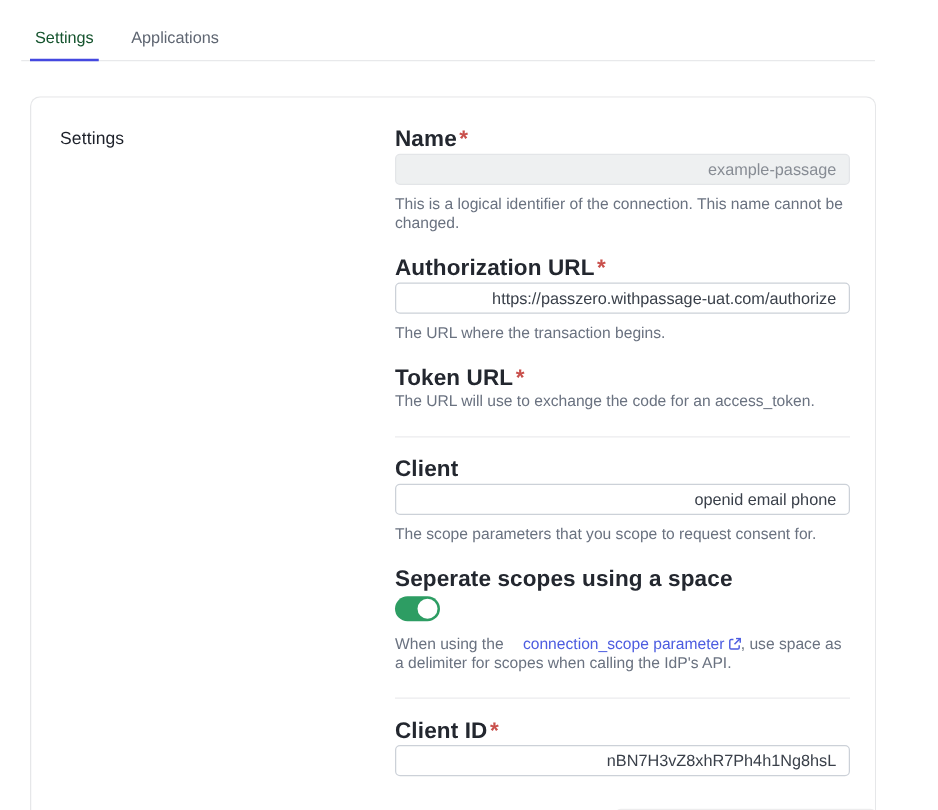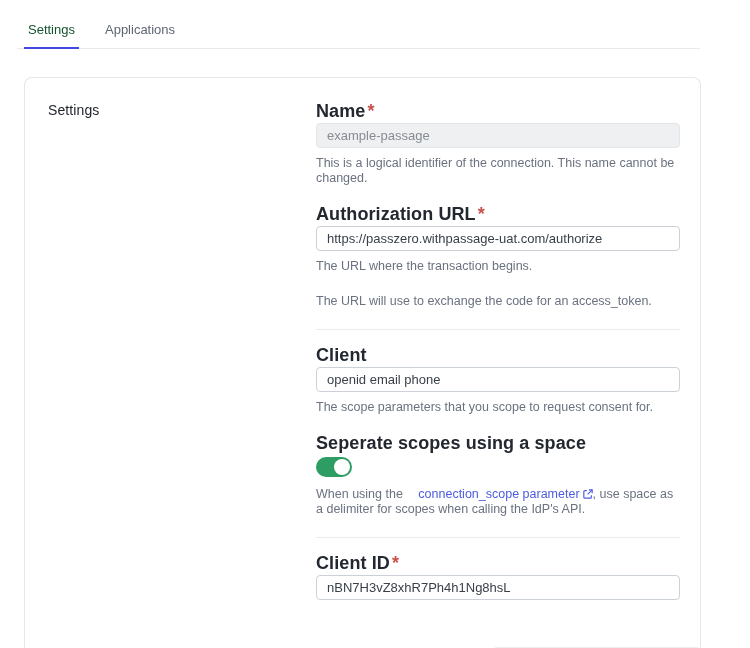--- a/index.html
+++ b/index.html
@@ -76,20 +76,21 @@
     height: 25px;
     border: 1px solid #ccd1d8;
     border-radius: 4px;
     background: #ffffff;
     font-family: "Liberation Sans", "DejaVu Sans", sans-serif;
     font-size: 13px;
     color: #3a404a;
     padding: 0 10px;
     margin-bottom: 8px;
     outline: none;
+    text-align: right;
   }
   .text-input:disabled {
     background: #eef0f1;
     border-color: #e3e5e8;
     color: #878c94;
   }
   .help {
     font-size: 12.5px;
     color: #6a7280;
     line-height: 15px;
@@ -164,20 +165,21 @@
       <div class="help">This is a logical identifier of the connection. This name cannot be changed.</div>
     </div>
 
     <div class="field">
       <label class="field-label"><span>Authorization URL</span><span class="req">*</span></label>
       <input class="text-input" type="text" value="https://passzero.withpassage-uat.com/authorize" style="">
       <div class="help">The URL where the transaction begins.</div>
     </div>
 
     <div class="field">
+      <label class="field-label"><span>Token URL</span><span class="req">*</span></label>
       <div class="help">The URL will use to exchange the code for an access_token.</div>
     </div>
 
     <hr class="divider">
 
     <div class="field">
       <label class="field-label"><span>Client</span></label>
       <input class="text-input" type="text" value="openid email phone" style="">
       <div class="help">The scope parameters that you scope to request consent for.</div>
     </div>

